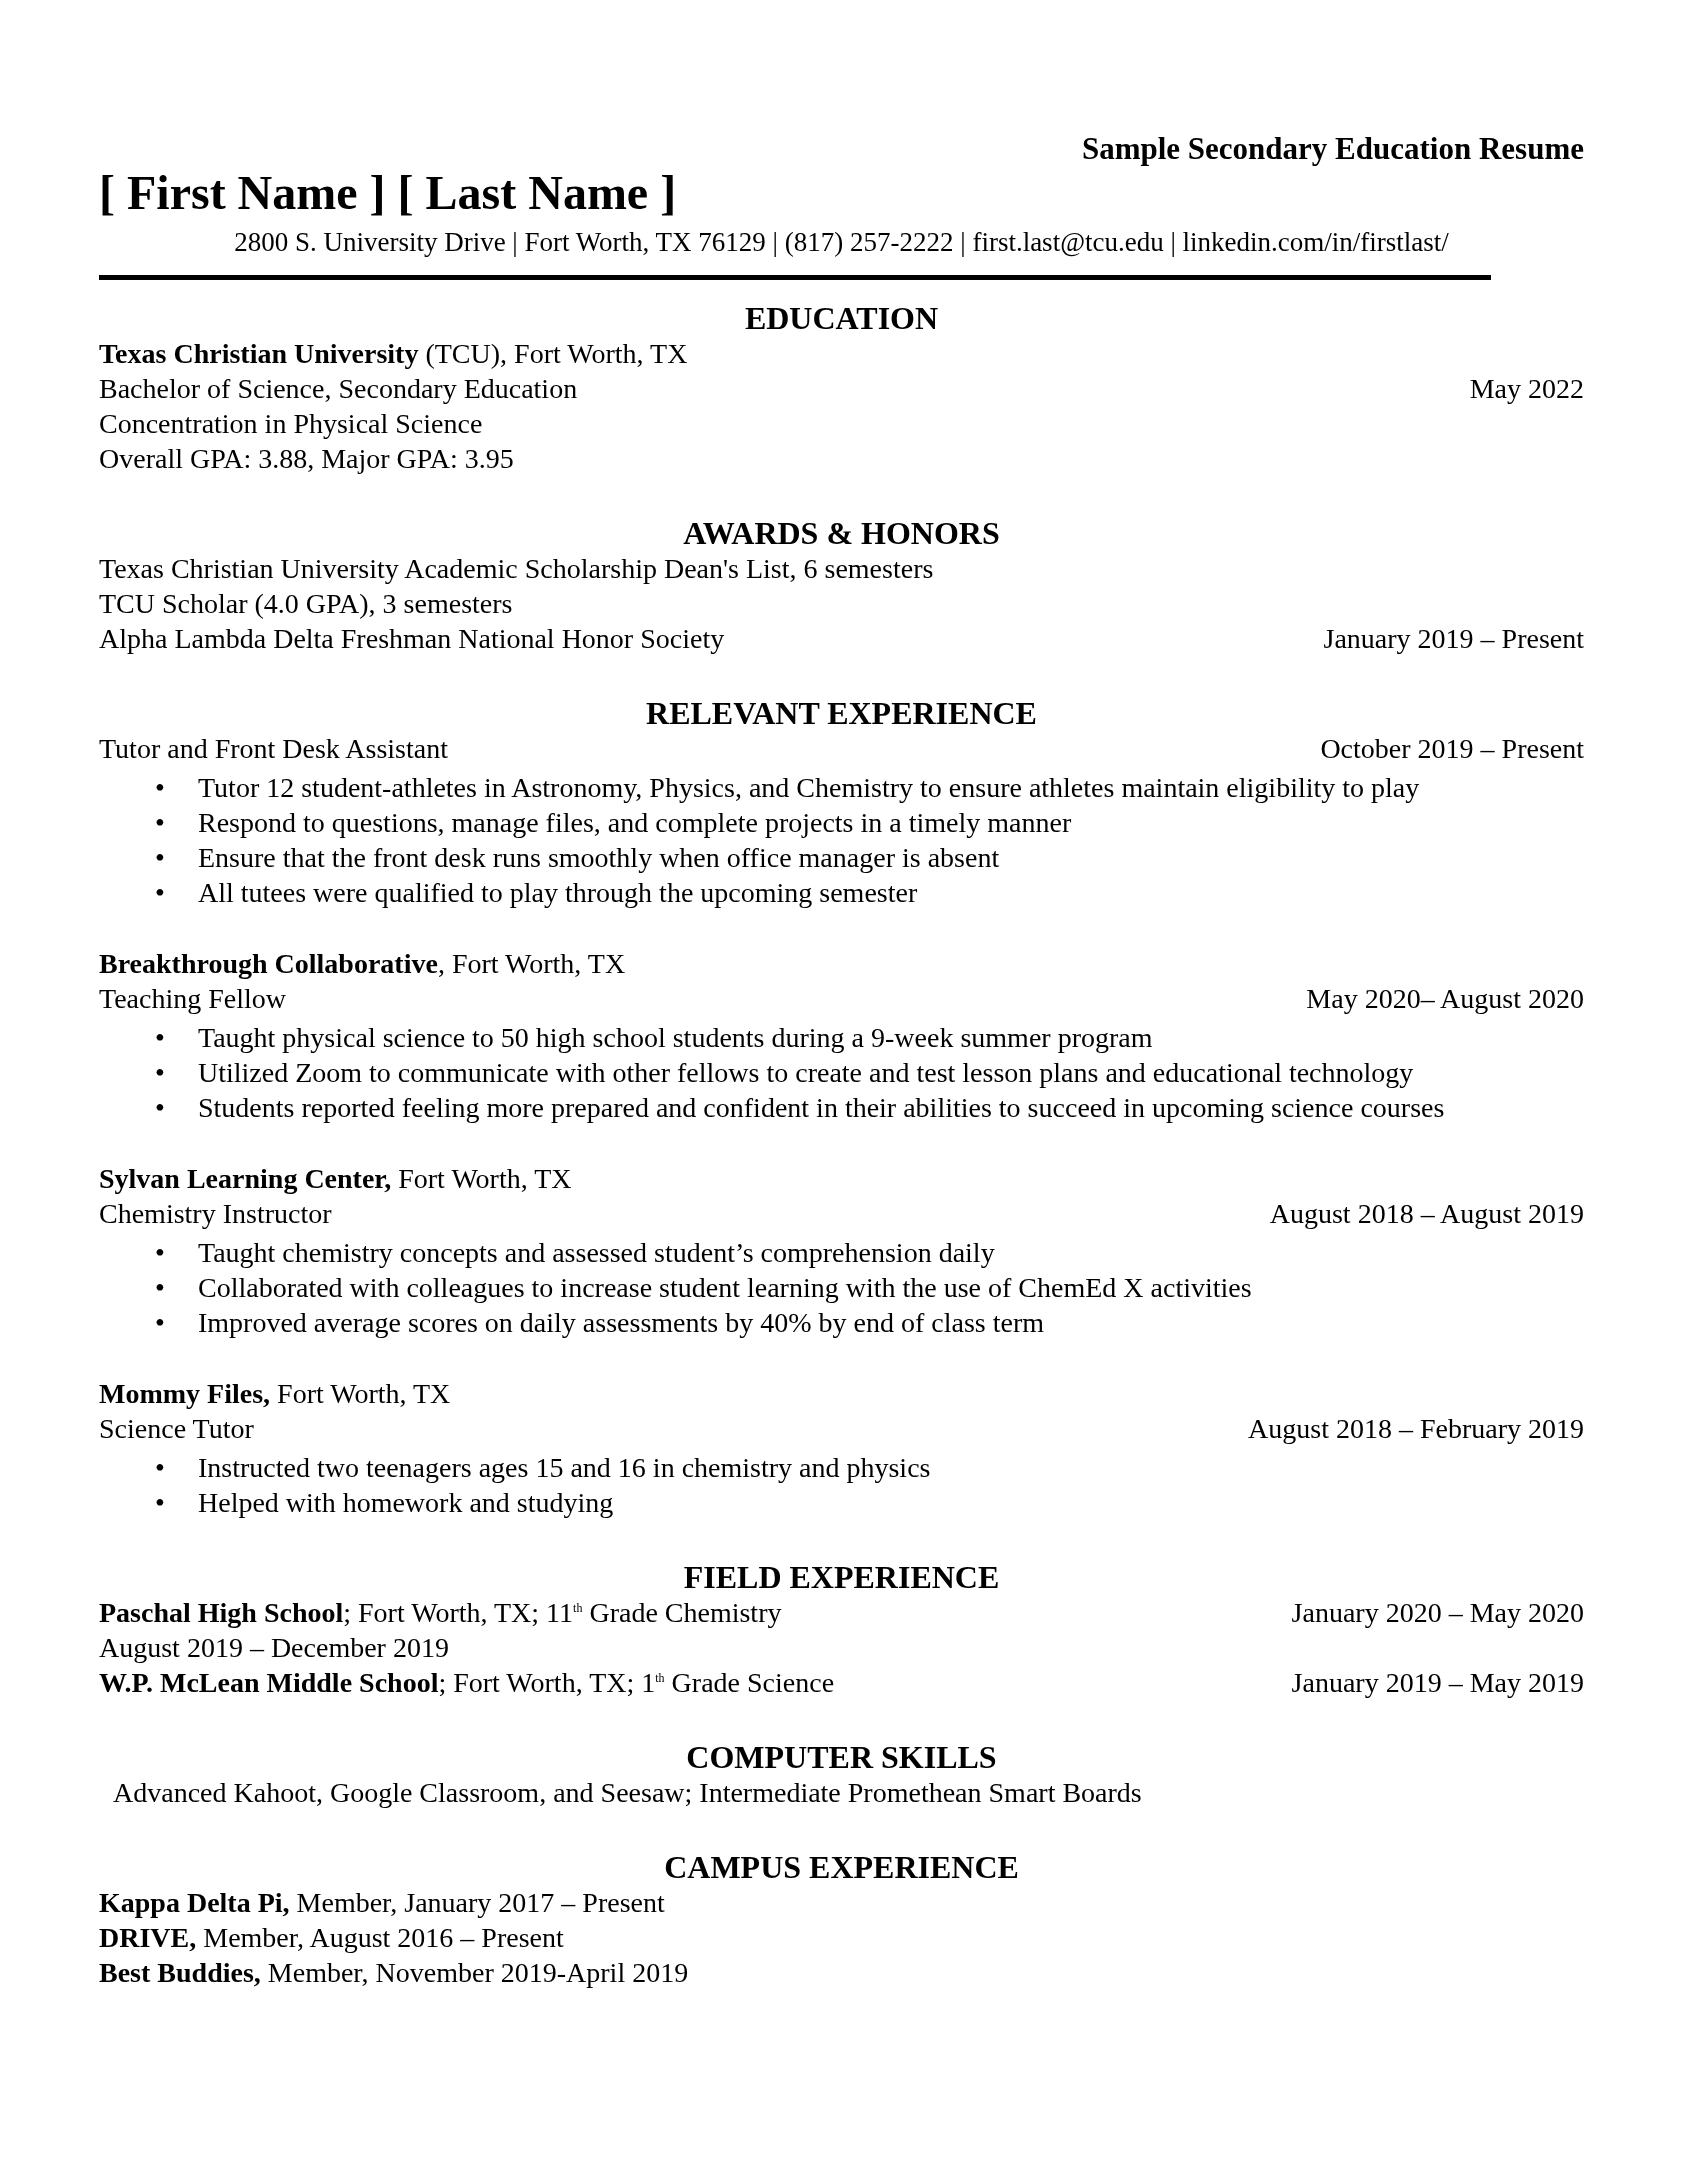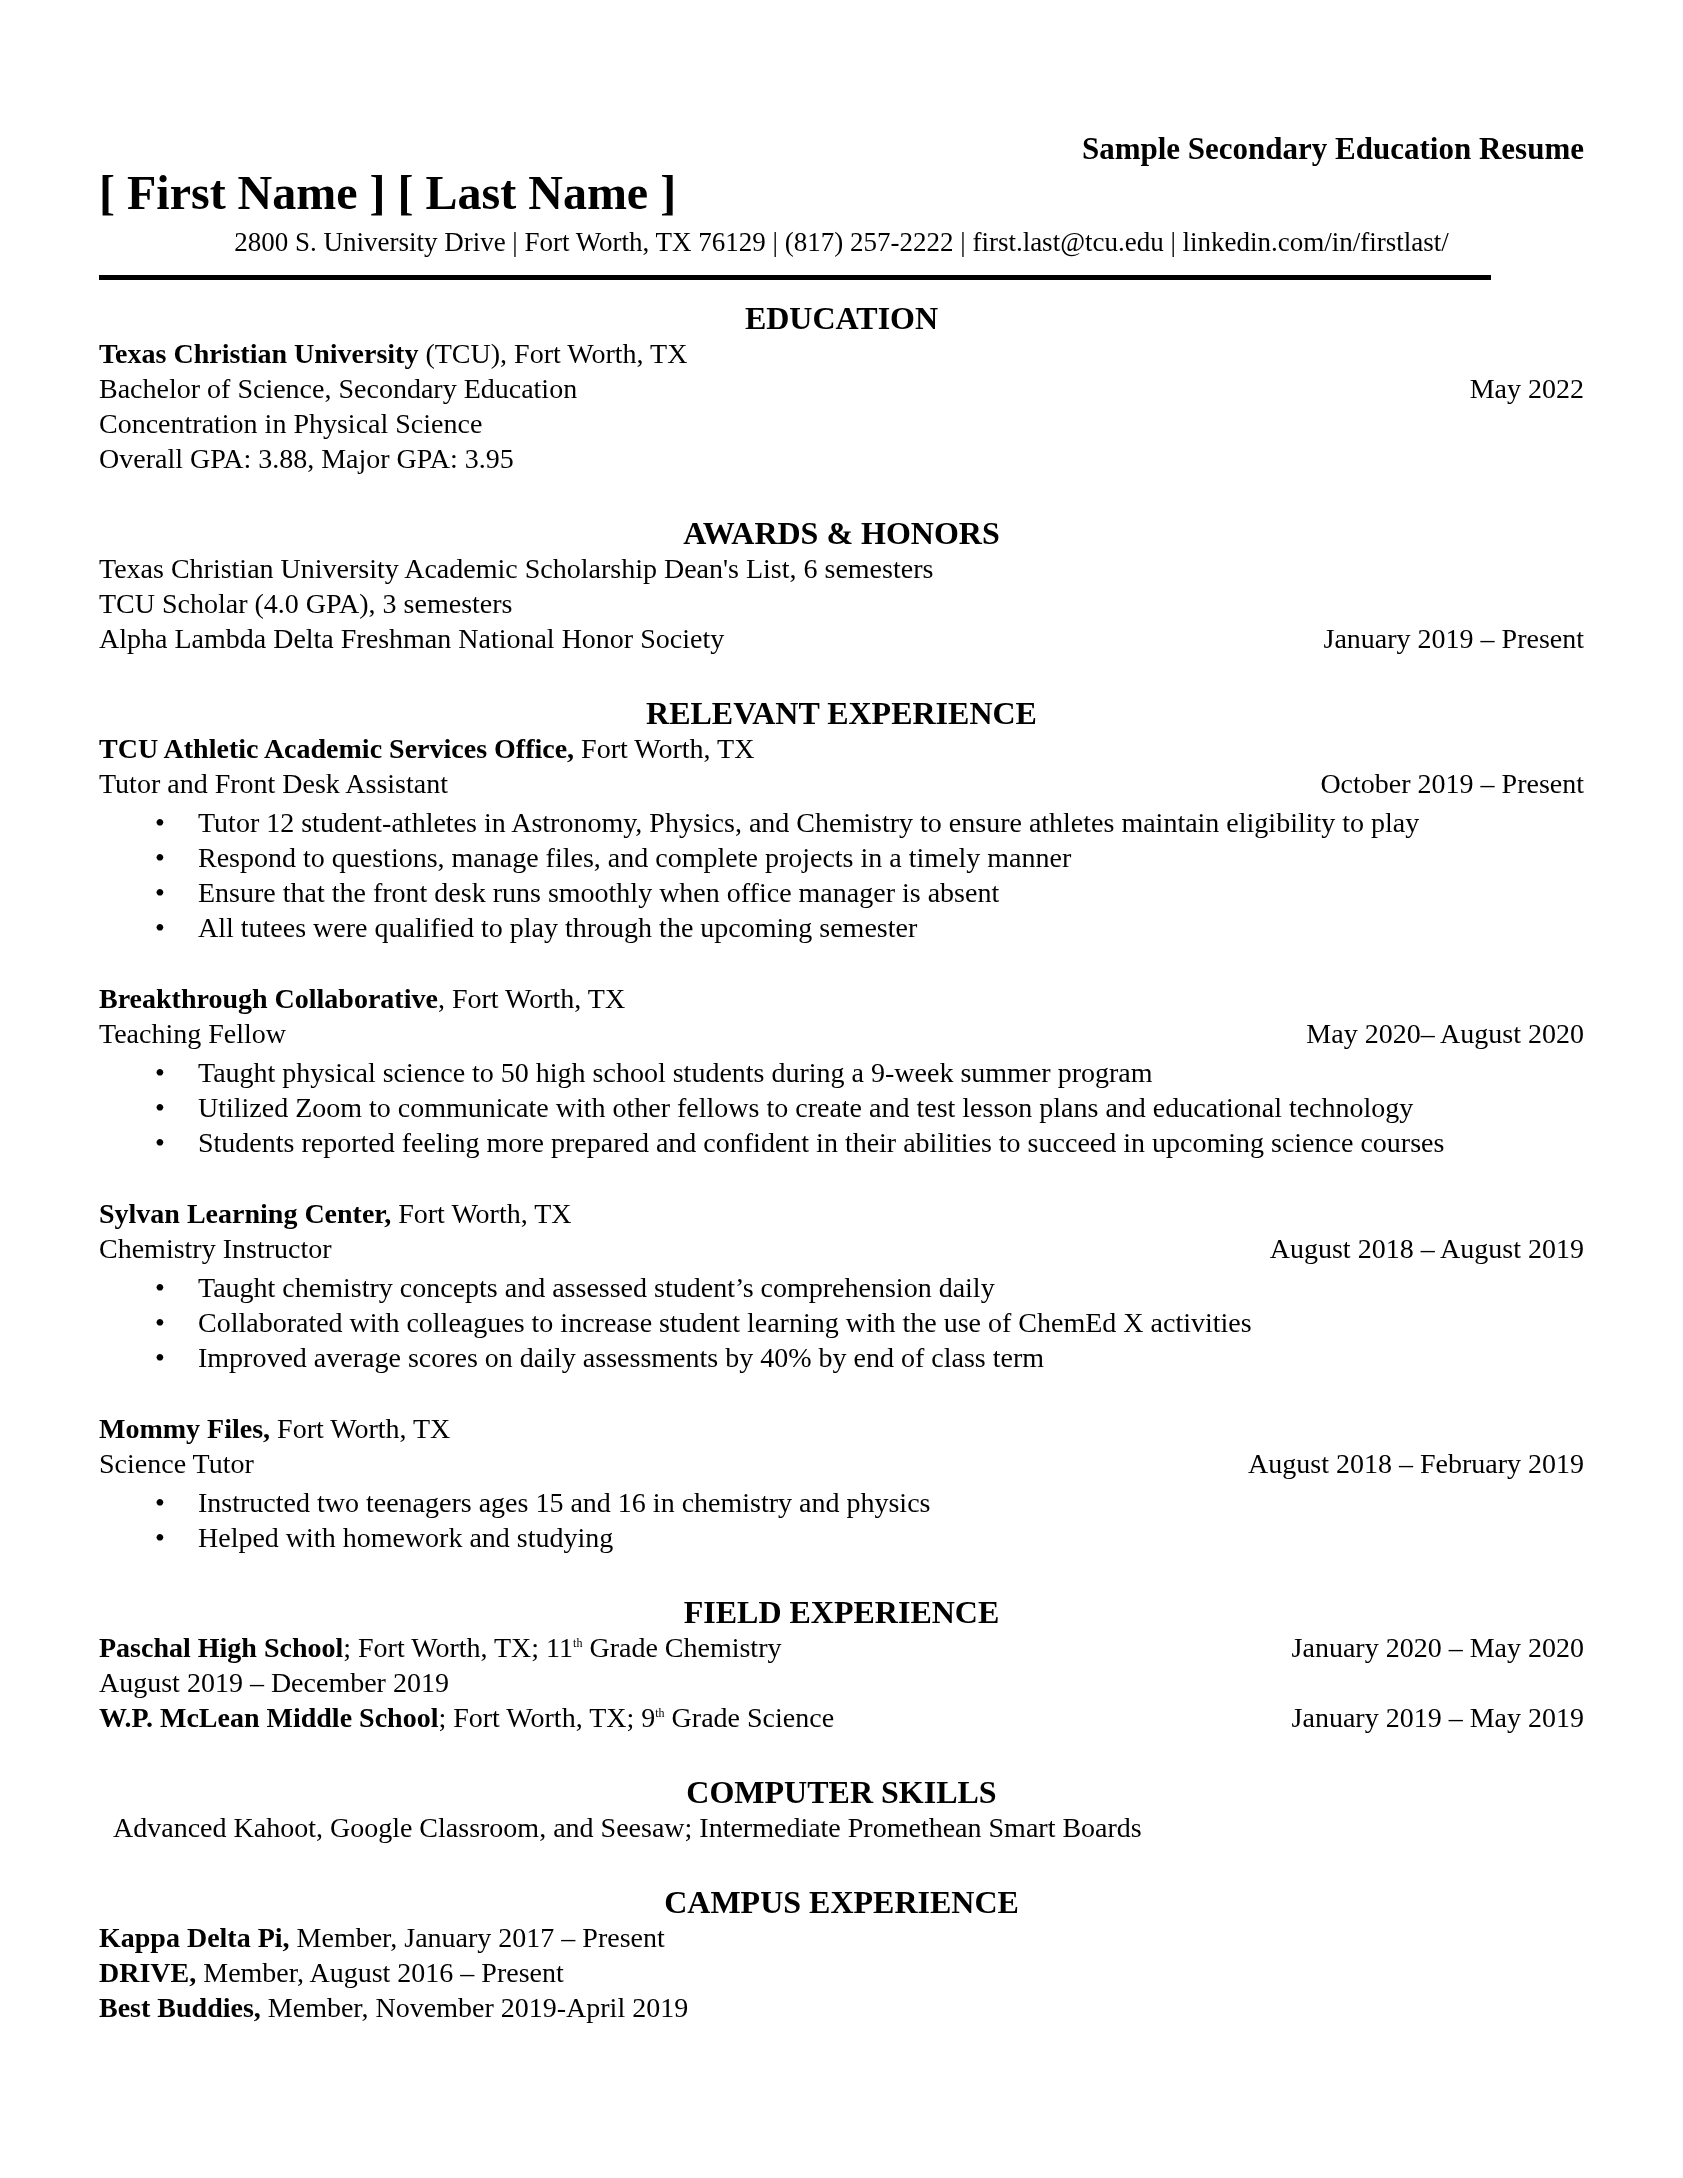--- a/index.html
+++ b/index.html
@@ -122,23 +122,20 @@
     <div class="row">
       <span>Alpha Lambda Delta Freshman National Honor Society</span>
       <span class="date">January 2019 – Present</span>
     </div>
   </section>
 
   <section>
     <h2 class="sec-h">RELEVANT EXPERIENCE</h2>
 
     <div class="job first">
-      <div class="line">
-        <span class="b">TCU Athletic Academic Services Office,</span><span> Fort Worth, TX</span>
-      </div>
       <div class="row">
         <span class="i">Tutor and Front Desk Assistant</span>
         <span class="date">October 2019 – Present</span>
       </div>
       <ul class="bullets">
         <li><span class="marker">•</span><span>Tutor 12 student-athletes in Astronomy, Physics, and Chemistry to ensure athletes maintain eligibility to play</span></li>
         <li><span class="marker">•</span><span>Respond to questions, manage files, and complete projects in a timely manner</span></li>
         <li><span class="marker">•</span><span>Ensure that the front desk runs smoothly when office manager is absent</span></li>
         <li><span class="marker">•</span><span>All tutees were qualified to play through the upcoming semester</span></li>
       </ul>
@@ -192,21 +189,21 @@
   <section>
     <h2 class="sec-h">FIELD EXPERIENCE</h2>
     <div class="row">
       <span><span class="b">Paschal High School</span><span>; Fort Worth, TX; 11</span><sup>th</sup><span> Grade Chemistry</span></span>
       <span class="date">January 2020 – May 2020</span>
     </div>
     <div class="row">
       <span class="date">August 2019 – December 2019</span>
     </div>
     <div class="row">
-      <span><span class="b">W.P. McLean Middle School</span><span>; Fort Worth, TX; 9</span><sup>th</sup><span> Grade Science</span></span>
+      <span><span class="b">W.P. McLean Middle School</span><span>; Fort Worth, TX; 1</span><sup>th</sup><span> Grade Science</span></span>
       <span class="date">January 2019 – May 2019</span>
     </div>
   </section>
 
   <section>
     <h2 class="sec-h">COMPUTER SKILLS</h2>
     <div class="line indent">Advanced Kahoot, Google Classroom, and Seesaw; Intermediate Promethean Smart Boards</div>
   </section>
 
   <section>

